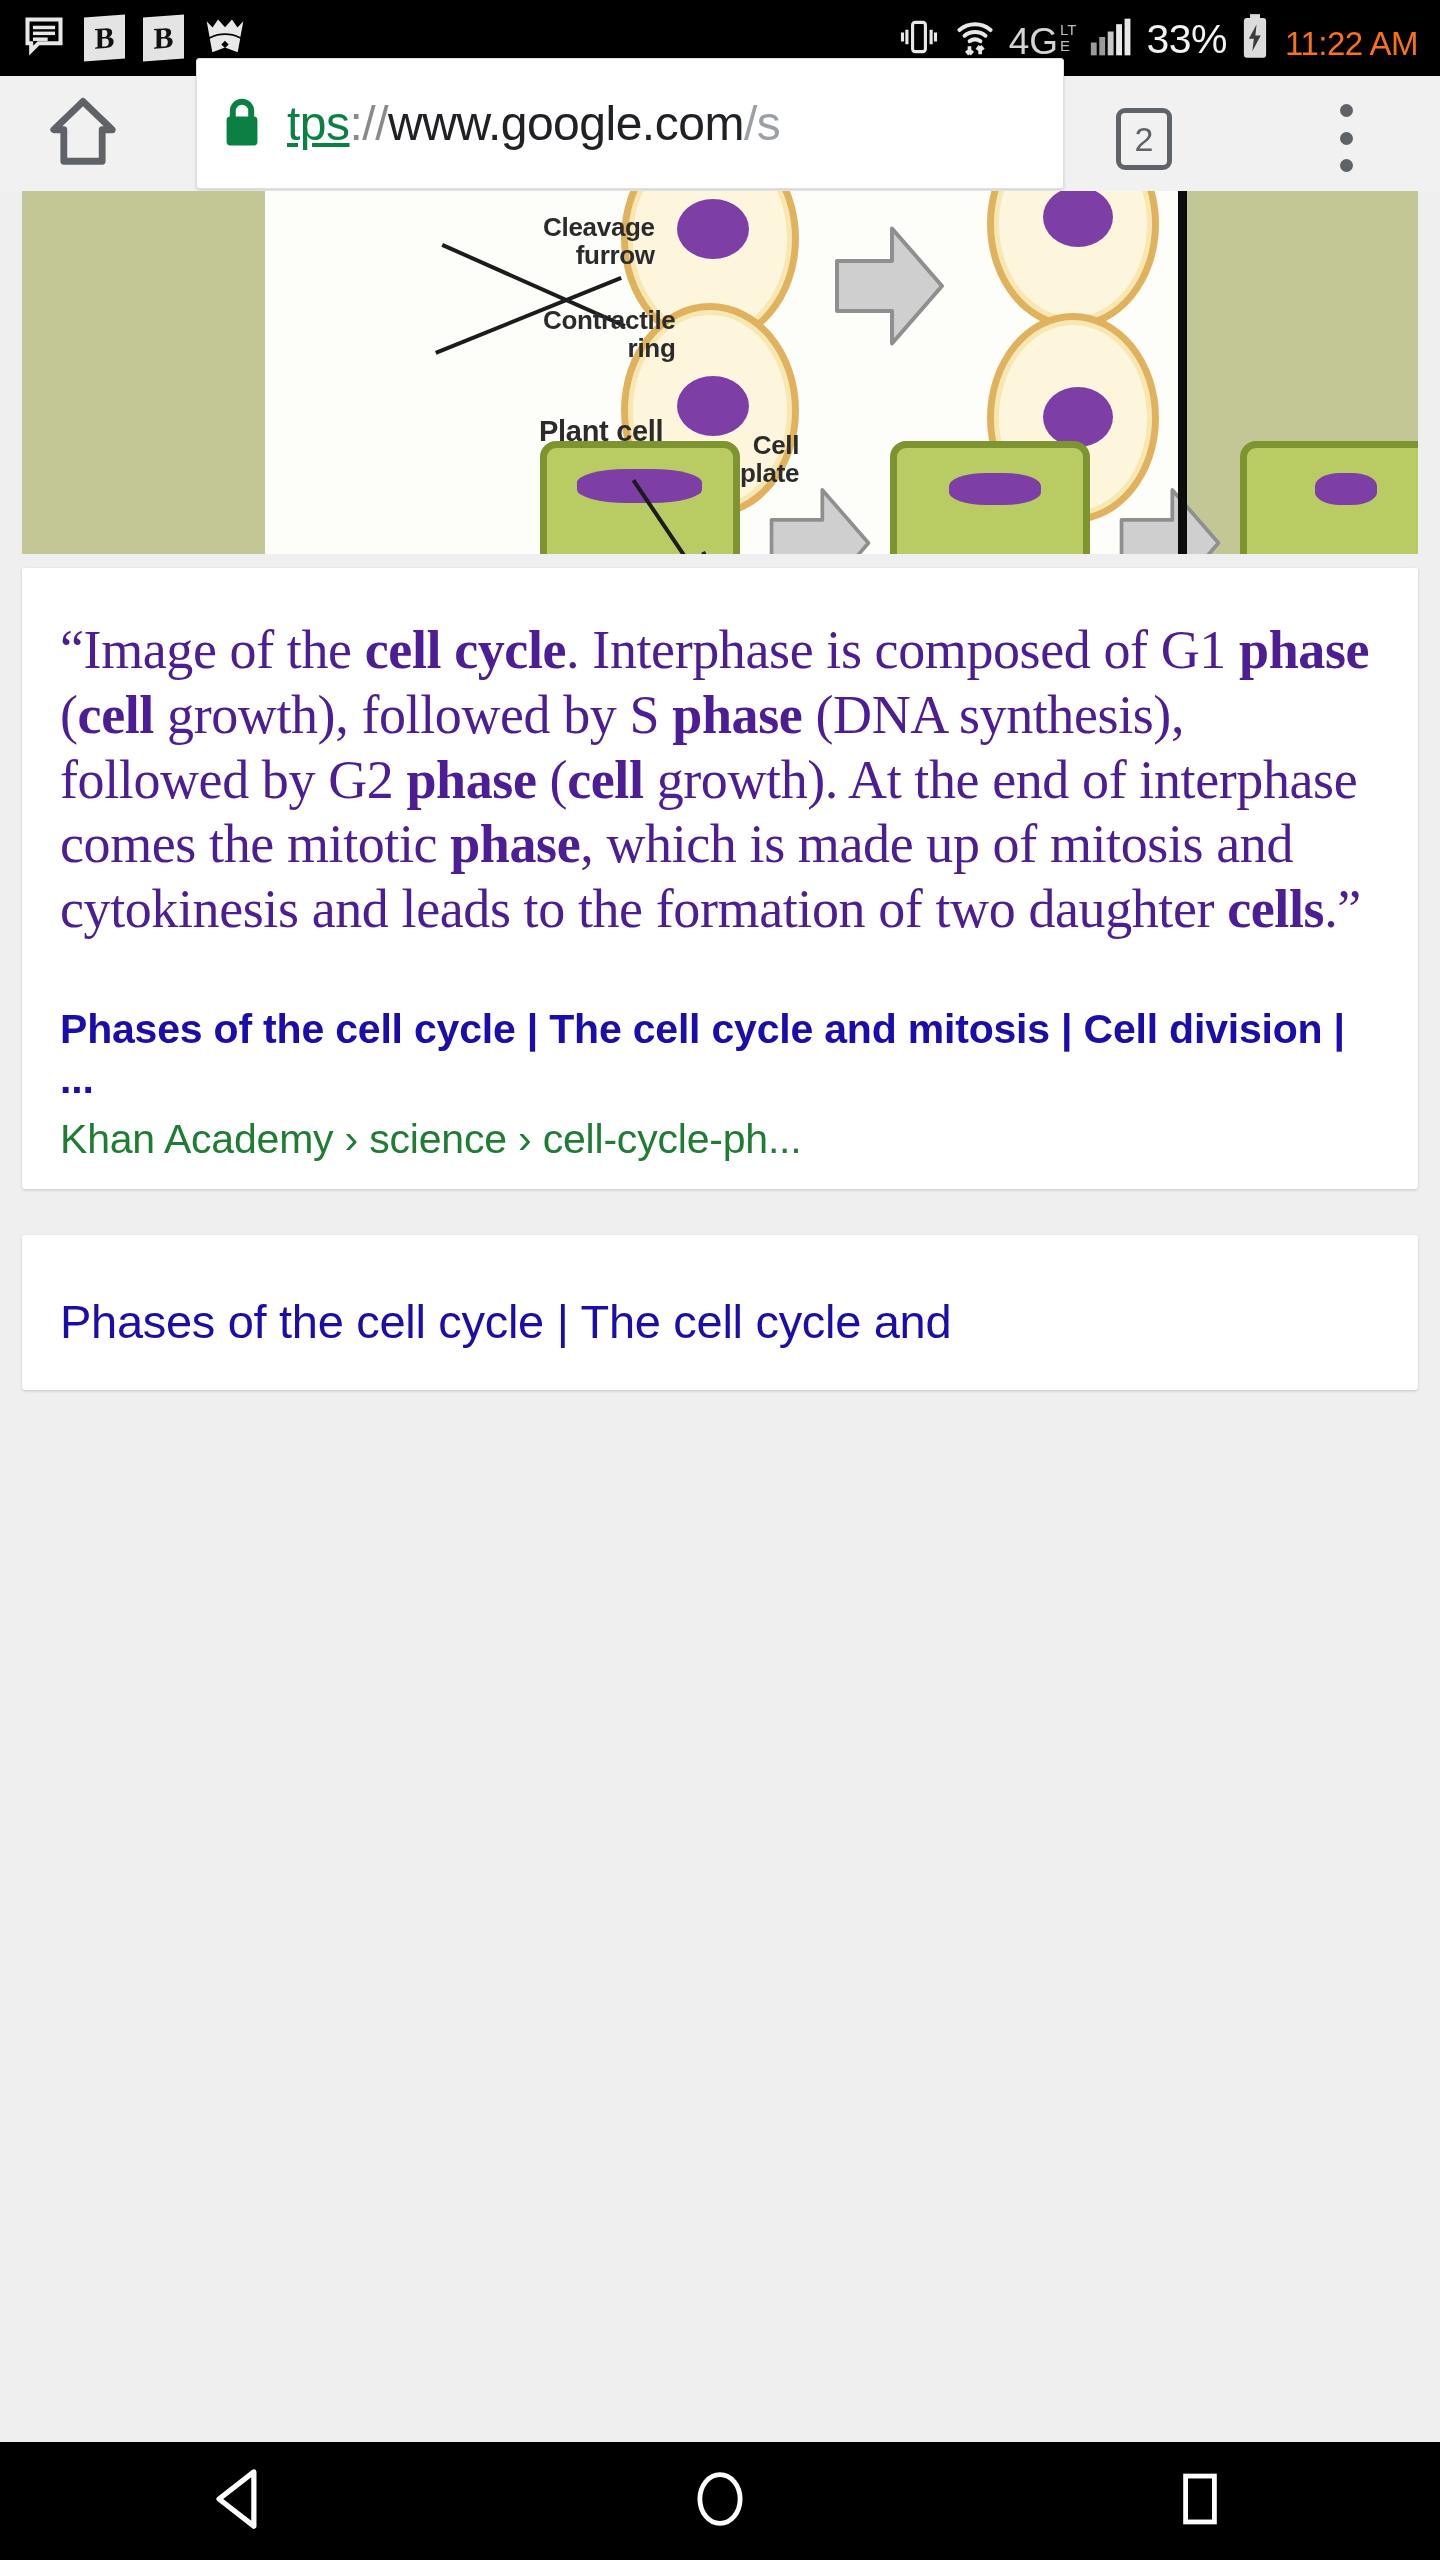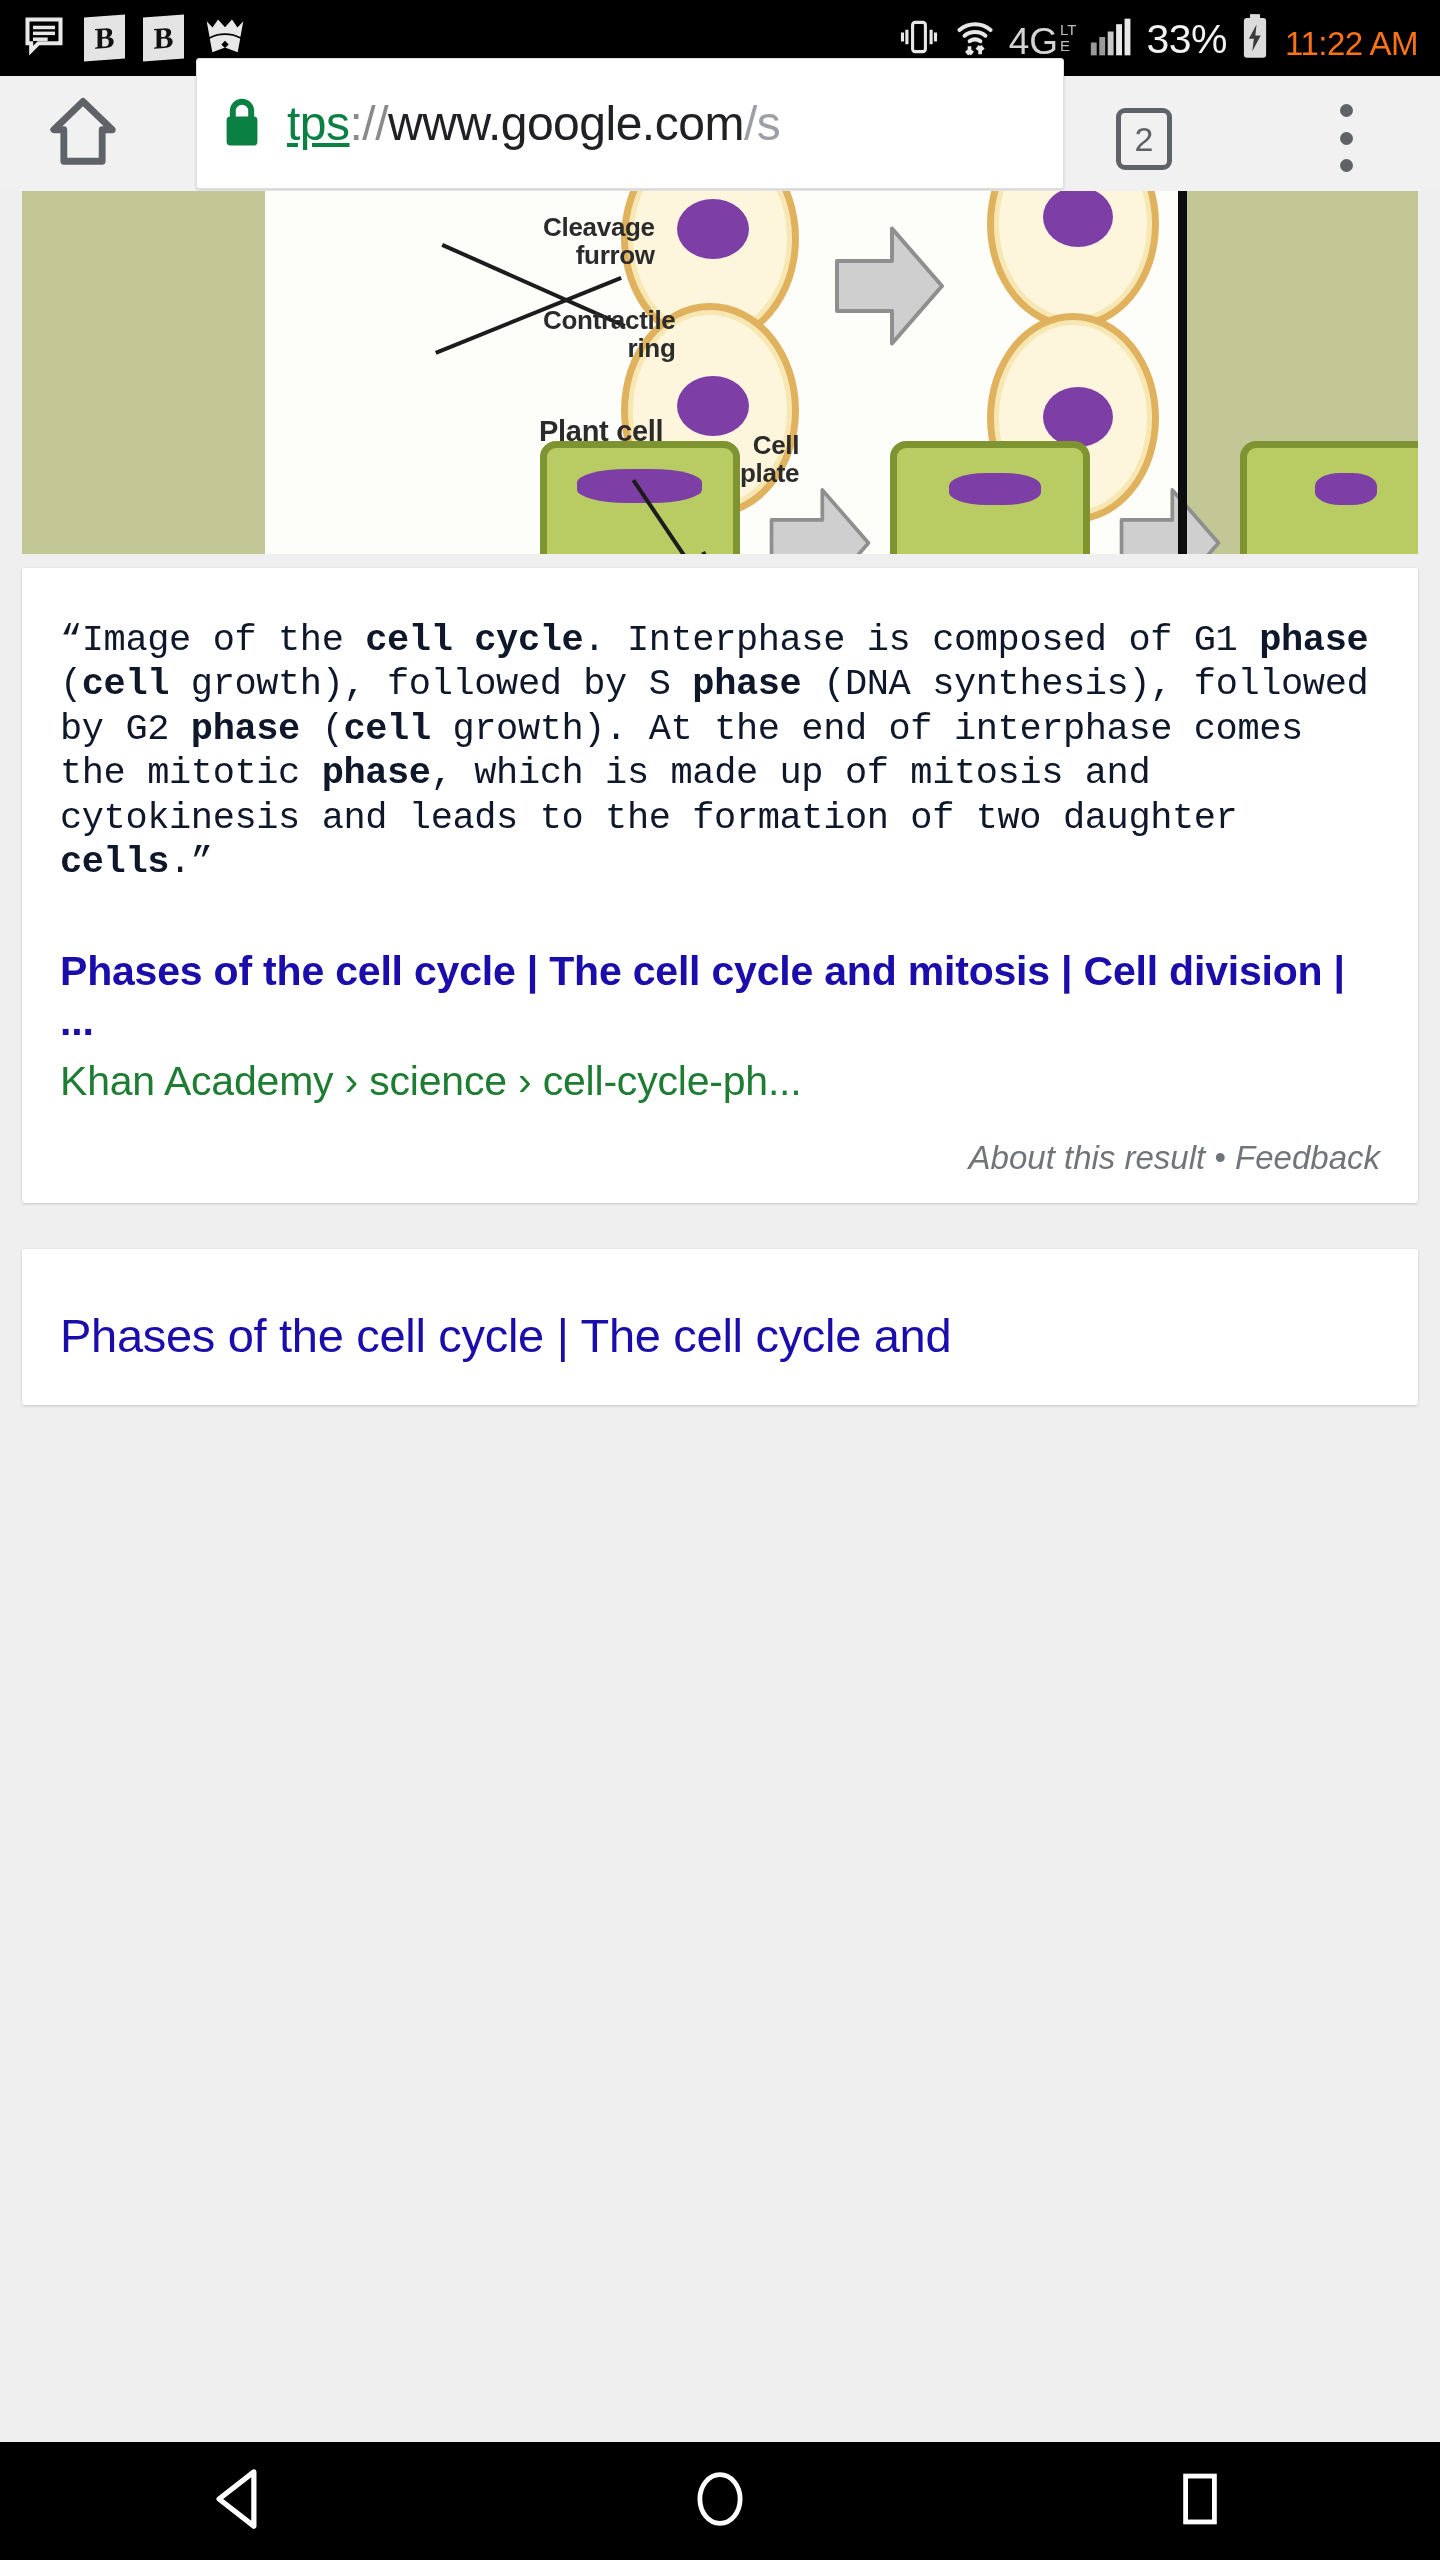--- a/index.html
+++ b/index.html
@@ -144,24 +144,24 @@
 
   
   .card{
     background:#fff;
     margin:14px 22px 0 22px;
     box-shadow:0 1px 3px rgba(0,0,0,.18);
     border-radius:3px;
   }
   #snippet-card{ padding:50px 38px 26px 38px; }
   #snippet-text{
-    font-size:37px;
+    font-size:54px;
     line-height:1.20;
-    color:#0f172a;
-    font-family:Liberation Mono, monospace;
+    color:#4c1d95;
+    font-family:Liberation Serif, serif;
     letter-spacing:-0.4px;
   }
   #snippet-text b{ font-weight:bold; }
 
   #result-title{
     margin-top:62px;
     font-size:41px; line-height:1.22;
     font-weight:bold; color:#1a0dab;
     font-family:"Liberation Sans", sans-serif;
     letter-spacing:-0.2px;
@@ -342,21 +342,20 @@
       <div class="diag-label" id="lbl-cell-plate">Cell<br>plate</div>
     </div>
     <div id="image-divider"></div>
   </div>
 
   <div class="card" id="snippet-card">
     <div id="snippet-text"><span>“Image of the </span><b>cell cycle</b><span>. Interphase is composed of G1 </span><b>phase</b><span> (</span><b>cell</b><span> growth), followed by S </span><b>phase</b><span> (DNA synthesis), followed by G2 </span><b>phase</b><span> (</span><b>cell</b><span> growth). At the end of interphase comes the mitotic </span><b>phase</b><span>, which is made up of mitosis and cytokinesis and leads to the formation of two daughter </span><b>cells</b><span>.”</span></div>
 
     <div id="result-title">Phases of the cell cycle | The cell cycle and mitosis | Cell division | ...</div>
     <div id="result-url">Khan Academy › science › cell-cycle-ph...</div>
-    <div id="result-meta">About this result • Feedback</div>
   </div>
 
   <div class="card" id="next-card">
     <div id="next-title">Phases of the cell cycle | The cell cycle and</div>
   </div>
 </div>
 
 <div id="nav-bar">
   <div class="navbtn">
     <span>

